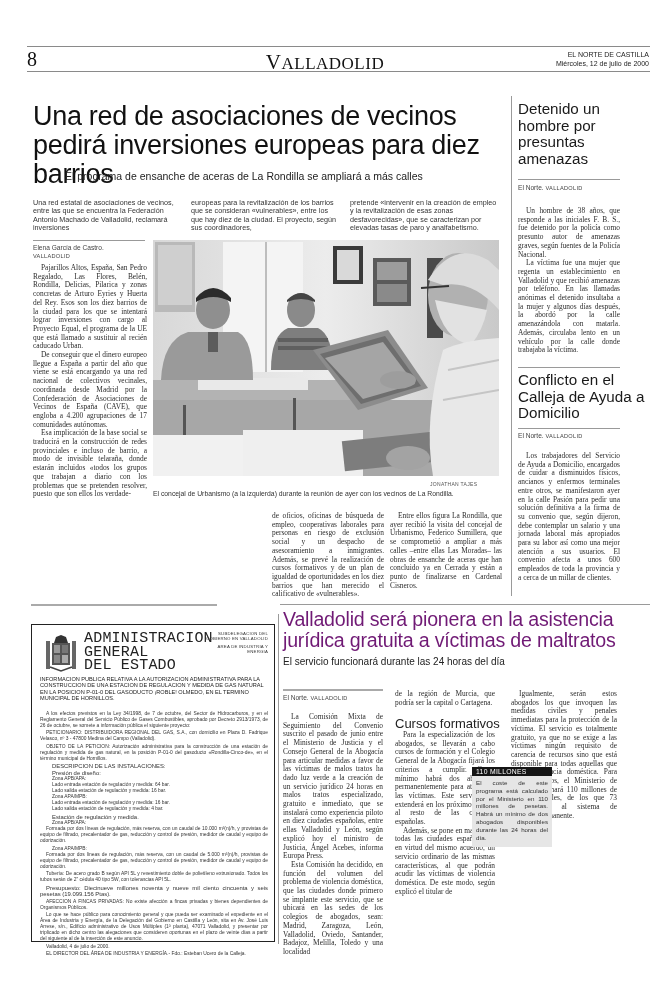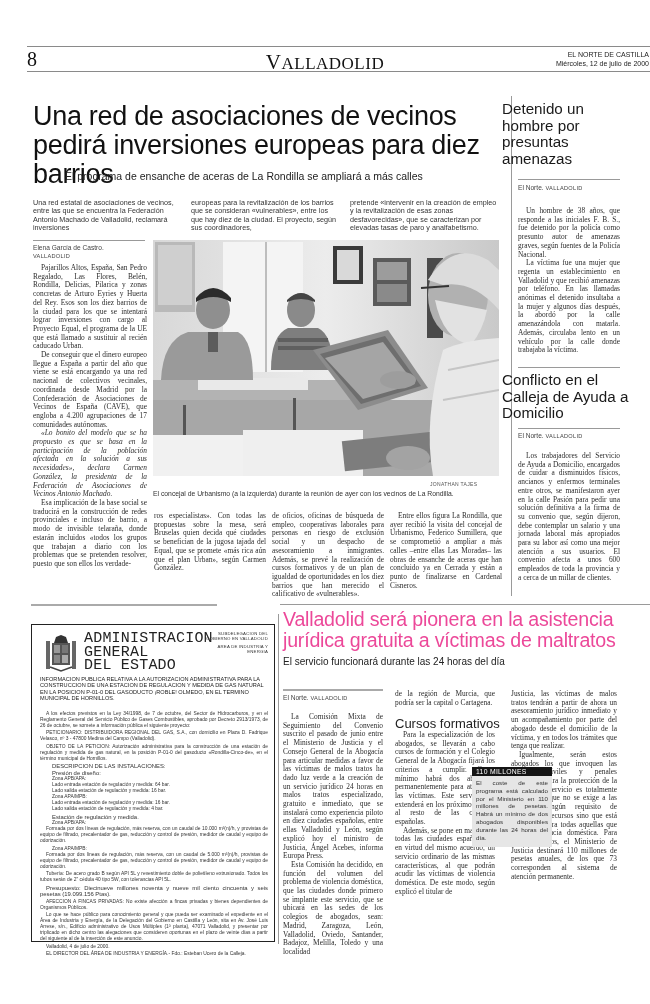--- a/index.html
+++ b/index.html
@@ -29,35 +29,35 @@
   .body-col p { text-indent: 8px; }
 
   .photo { position: absolute; left: 153px; top: 240px; width: 346px; height: 236px; overflow: hidden; background: #cfcfcf; }
   .photo-credit { position: absolute; left: 430px; top: 481px; font-family: "Liberation Sans", sans-serif; font-size: 5px; color: #555; letter-spacing: 0.3px; }
   .caption { position: absolute; left: 153px; top: 490px; font-family: "Liberation Sans", sans-serif; font-size: 6.8px; color: #333; }
 
   .v-rule { position: absolute; width: 1px; background: #9a9a9a; }
   .h-rule { position: absolute; height: 1px; background: #9a9a9a; }
 
   
-  .side-hl { position: absolute; left: 502px; width: 130px; font-family: "Liberation Sans", sans-serif; font-size: 15.2px; line-height: 16.5px; color: #1a1a1a; }
+  .side-hl { position: absolute; left: 518px; width: 130px; font-family: "Liberation Sans", sans-serif; font-size: 15.2px; line-height: 16.5px; color: #1a1a1a; }
 
   
   .ad-box { position: absolute; left: 31px; top: 624px; width: 244px; height: 318px; border: 1.5px solid #222; background: #fff; }
   .ad-crest { position: absolute; left: 12px; top: 8px; width: 34px; height: 40px; }
   .ad-title { position: absolute; left: 52px; top: 7px; font-family: Liberation Mono, monospace; font-size: 15px; line-height: 13.5px; color: #222; letter-spacing: 0.2px; }
   .ad-dept { position: absolute; right: 6px; top: 6px; width: 82px; text-align: right; font-family: "Liberation Sans", sans-serif; font-size: 4.3px; line-height: 5.4px; color: #333; letter-spacing: 0.2px; }
   .ad-heading { position: absolute; left: 8px; top: 51px; width: 228px; font-family: "Liberation Sans", sans-serif; font-size: 5.6px; line-height: 6.4px; color: #222; }
   .ad-body { position: absolute; left: 8px; top: 86px; width: 228px; font-family: "Liberation Sans", sans-serif; font-size: 4.9px; line-height: 6px; color: #333; text-align: justify; }
   .ad-body p { margin-bottom: 1.4px; text-indent: 6px; }
   .ad-body .list { padding-left: 12px; text-indent: 0; margin-bottom: 0; }
   .ad-body .big { font-size: 5.9px; line-height: 6.6px; }
 
   
-  .hl2 { position: absolute; left: 283px; top: 609px; width: 366px; font-family: "Liberation Sans", sans-serif; font-size: 19.6px; line-height: 21px; color: #ec4899; letter-spacing: -0.2px; }
+  .hl2 { position: absolute; left: 283px; top: 609px; width: 366px; font-family: "Liberation Sans", sans-serif; font-size: 19.6px; line-height: 21px; color: #701a75; letter-spacing: -0.2px; }
   .sub2 { position: absolute; left: 283px; top: 656px; font-family: "Liberation Sans", sans-serif; font-size: 10px; color: #222; }
   .subhead { font-family: "Liberation Sans", sans-serif; font-size: 13px; color: #222; }
   .callout { position: absolute; left: 472px; top: 767px; width: 80px; height: 80px; background: #e6e6e6; }
   .callout-hd { background: #141414; color: #fff; font-family: "Liberation Sans", sans-serif; font-size: 6.8px; padding: 1px 4px; letter-spacing: 0.3px; }
   .callout-bd { padding: 3px 4px; font-family: "Liberation Sans", sans-serif; font-size: 6.2px; line-height: 7.8px; color: #333; text-align: justify; }
 </style>
 </head>
 <body>
 
 <div class="hdr-rule" style="top:46px;"></div>
@@ -78,21 +78,20 @@
 
 <div class="byline-rule" style="left:33px; top:240px; width:112px;"></div>
 <div class="abs byline" style="left:33px; top:244px;">
   <div>Elena García de Castro.</div>
   <div class="loc">VALLADOLID</div>
 </div>
 
 <div class="body-col" style="left:33px; top:264px; width:114px;">
   <p>Pajarillos Altos, España, San Pedro Regalado, Las Flores, Belén, Rondilla, Delicias, Pilarica y zonas concretas de Arturo Eyries y Huerta del Rey. Esos son los diez barrios de la ciudad para los que se intentará lograr inversiones con cargo al Proyecto Equal, el programa de la UE que está llamado a sustituir al recién caducado Urban.</p>
   <p>De conseguir que el dinero europeo llegue a España a partir del año que viene se está encargando ya una red nacional de colectivos vecinales, coordinada desde Madrid por la Confederación de Asociaciones de Vecinos de España (CAVE), que engloba a 4.200 agrupaciones de 17 comunidades autónomas.</p>
-  <p style="font-style:italic;">«Lo bonito del modelo que se ha propuesto es que se basa en la participación de la población afectada en la solución a sus necesidades», declara Carmen González, la presidenta de la Federación de Asociaciones de Vecinos Antonio Machado.</p>
   <p>Esa implicación de la base social se traducirá en la construcción de redes provinciales e incluso de barrio, a modo de invisible telaraña, donde estarán incluidos «todos los grupos que trabajan a diario con los problemas que se pretenden resolver, puesto que son ellos los verdade-</p>
 </div>
 
 <div class="photo">
   <svg width="346" height="236" viewBox="0 0 346 236">
     <defs>
       <linearGradient id="wall" x1="0" y1="0" x2="1" y2="0">
         <stop offset="0" stop-color="#d8d8d8"></stop>
         <stop offset="0.5" stop-color="#ececec"></stop>
         <stop offset="1" stop-color="#c9c9c9"></stop>
@@ -148,21 +147,20 @@
     <path d="M295 130 L346 120" stroke="#c5c5c5" stroke-width="2"></path>
     <path d="M290 160 L346 150" stroke="#c5c5c5" stroke-width="2"></path>
     <ellipse cx="255" cy="218" rx="22" ry="12" fill="#a3a3a3"></ellipse>
     <ellipse cx="245" cy="140" rx="18" ry="9" fill="#9d9d9d"></ellipse>
   </svg>
 </div>
 <div class="photo-credit">JONATHAN TAJES</div>
 <div class="caption">El concejal de Urbanismo (a la izquierda) durante la reunión de ayer con los vecinos de La Rondilla.</div>
 
 <div class="body-col" style="left:154px; top:512px; width:112px;">
-  <p style="text-indent:0;">ros especialistas». Con todas las propuestas sobre la mesa, será Bruselas quien decida qué ciudades se benefician de la jugosa tajada del Equal, que se promete «más rica aún que el plan Urban», según Carmen González.</p>
 </div>
 <div class="body-col" style="left:272px; top:512px; width:112px;">
   <p style="text-indent:0;">de oficios, oficinas de búsqueda de empleo, cooperativas laborales para personas en riesgo de exclusión social y un despacho de asesoramiento a inmigrantes. Además, se prevé la realización de cursos formativos y de un plan de igualdad de oportunidades en los diez barrios que han merecido el calificativo de «vulnerables».</p>
 </div>
 <div class="body-col" style="left:390px; top:512px; width:112px;">
   <p>Entre ellos figura La Rondilla, que ayer recibió la visita del concejal de Urbanismo, Federico Sumillera, que se comprometió a ampliar a más calles –entre ellas Las Moradas– las obras de ensanche de aceras que han concluido ya en Cerrada y están a punto de finalizarse en Cardenal Cisneros.</p>
 </div>
 
 <div class="v-rule" style="left:511px; top:96px; height:500px;"></div>
 
@@ -248,20 +246,19 @@
 </div>
 
 <div class="body-col" style="left:395px; top:690px; width:100px;">de la región de Murcia, que podría ser la capital o Cartagena.</div>
 <div class="abs subhead" style="left:395px; top:716px;">Cursos formativos</div>
 <div class="body-col" style="left:395px; top:731px; width:100px;">
   <p>Para la especialización de los abogados, se llevarán a cabo cursos de formación y el Colegio General de la Abogacía fijará los criterios a cumplir. Como mínimo habrá dos abogados permanentemente para atender a las víctimas. Este servicio se extenderá en los próximos meses al resto de las ciudades españolas.</p>
   <p>Además, se pone en marcha en todas las ciudades españolas, y en virtud del mismo acuerdo, un servicio ordinario de las mismas características, al que podrán acudir las víctimas de violencia doméstica. De este modo, según explicó el titular de</p>
 </div>
 
 <div class="body-col" style="left:511px; top:690px; width:106px;">
-  <p style="text-indent:0;">Justicia, las víctimas de malos tratos tendrán a partir de ahora un asesoramiento jurídico inmediato y un acompañamiento por parte del abogado desde el domicilio de la víctima, y en todos los trámites que tenga que realizar.</p>
   <p>Igualmente, serán estos abogados los que invoquen las medidas civiles y penales inmediatas para la protección de la víctima. El servicio es totalmente gratuito, ya que no se exige a las víctimas ningún requisito de carencia de recursos sino que está disponible para todas aquellas que sufran violencia doméstica. Para estos servicios, el Ministerio de Justicia destinará 110 millones de pesetas anuales, de los que 73 corresponden al sistema de atención permanente.</p>
 </div>
 
 <div class="callout">
   <div class="callout-hd">110 MILLONES</div>
   <div class="callout-bd">El coste de este programa está calculado por el Ministerio en 110 millones de pesetas. Habrá un mínimo de dos abogados disponibles durante las 24 horas del día.</div>
 </div>
 
 </body></html>

